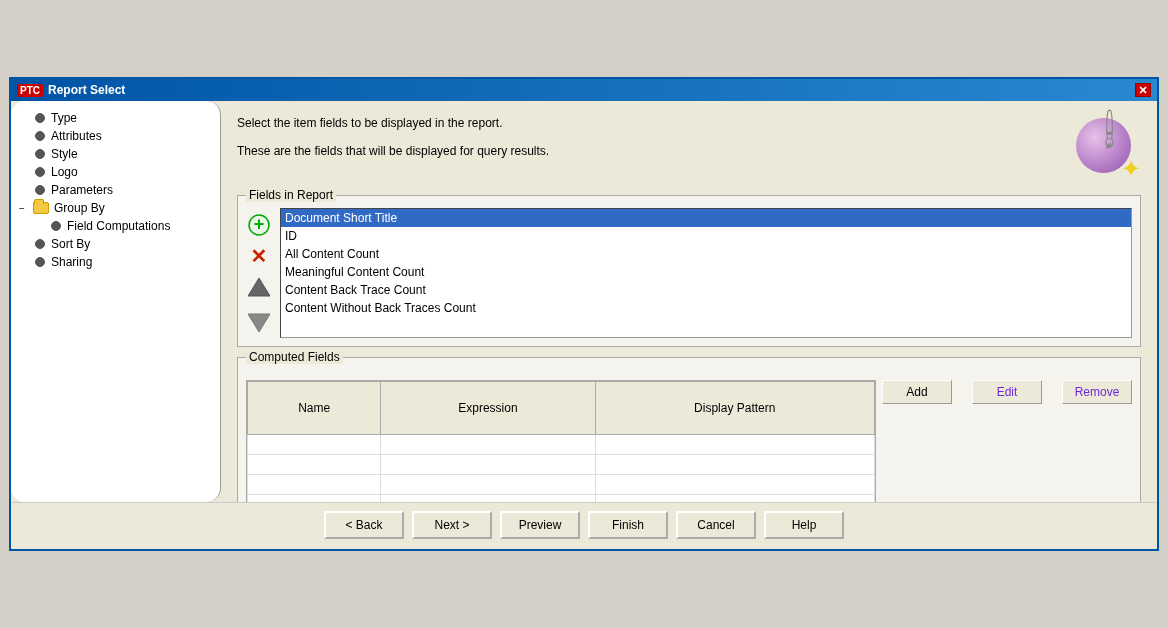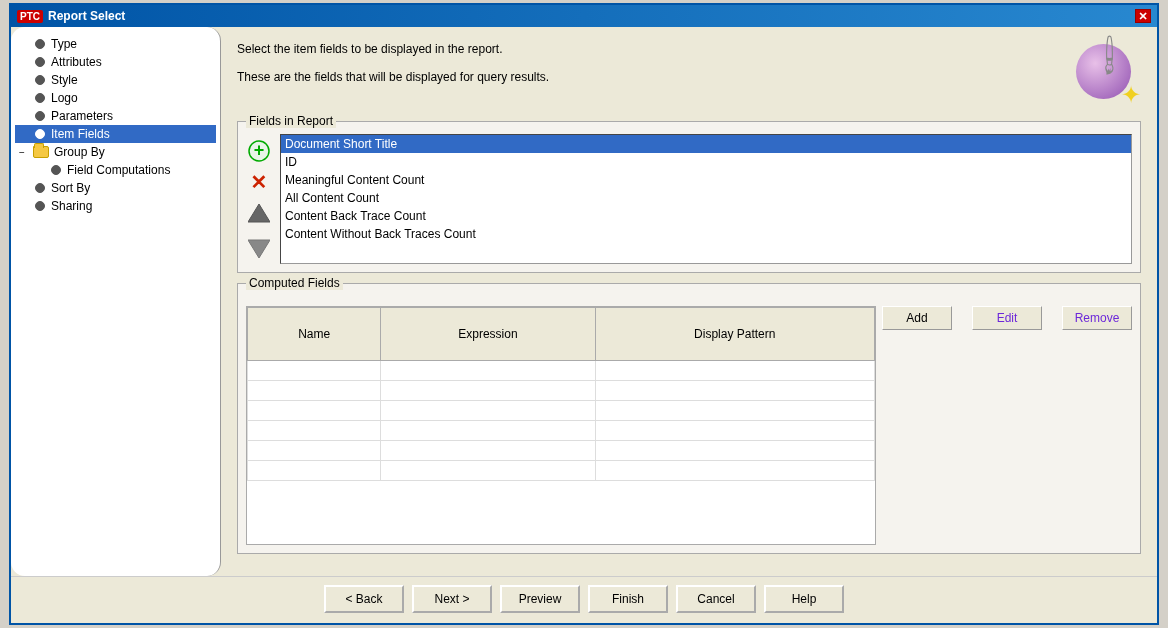--- a/index.html
+++ b/index.html
@@ -9,21 +9,21 @@
       background: #d4d0c8;
       display: flex;
       align-items: center;
       justify-content: center;
       width: 1168px;
       height: 628px;
       overflow: hidden;
     }
     .window {
       width: 1150px;
-      height: 622px;
+      height: 474px;
       background: #ece9d8;
       border: 2px solid #0054a6;
       display: flex;
       flex-direction: column;
     }
     .title-bar {
       background: linear-gradient(to right, #0054a6, #2888d0);
       color: white;
       padding: 3px 6px;
       display: flex;
@@ -357,25 +357,20 @@
         <span class="bullet"></span>
         <span class="label">Logo</span>
       </div>
 
       <div class="sidebar-item">
         <span style="display:inline-block;width:16px;"></span>
         <span class="bullet"></span>
         <span class="label">Parameters</span>
       </div>
 
-      <div class="sidebar-item selected">
-        <span style="display:inline-block;width:16px;"></span>
-        <span class="bullet" style="background:white;border-color:white;"></span>
-        <span class="label">Item Fields</span>
-      </div>
 
       <div class="sidebar-group">
         <span class="toggle">−</span>
         <span class="folder-icon"></span>
         <span class="label">Group By</span>
       </div>
 
       <div class="sidebar-item sub-item indented" style="padding-left:36px;">
         <span class="bullet"></span>
         <span class="label">Field Computations</span>
@@ -434,22 +429,22 @@
             <div class="icon-btn down-btn" title="Move down">
               <svg width="22" height="26" viewBox="0 0 22 26">
                 <polygon points="11,24 22,6 0,6" fill="#888" stroke="#777" stroke-width="1"></polygon>
               </svg>
             </div>
           </div>
 
           <div class="fields-list-wrap">
             <div class="field-item selected">Document Short Title</div>
             <div class="field-item">ID</div>
+            <div class="field-item">All Content Count</div>
             <div class="field-item">Meaningful Content Count</div>
-            <div class="field-item">All Content Count</div>
             <div class="field-item">Content Back Trace Count</div>
             <div class="field-item">Content Without Back Traces Count</div>
           </div>
         </div>
       </div>
 
       <div class="section-box" style="flex:1; padding: 12px 8px 8px 8px; display:flex; flex-direction:column;">
         <span class="section-label">Computed Fields</span>
         <div class="computed-table-wrap" style="flex:1;">
           <div class="computed-table">

